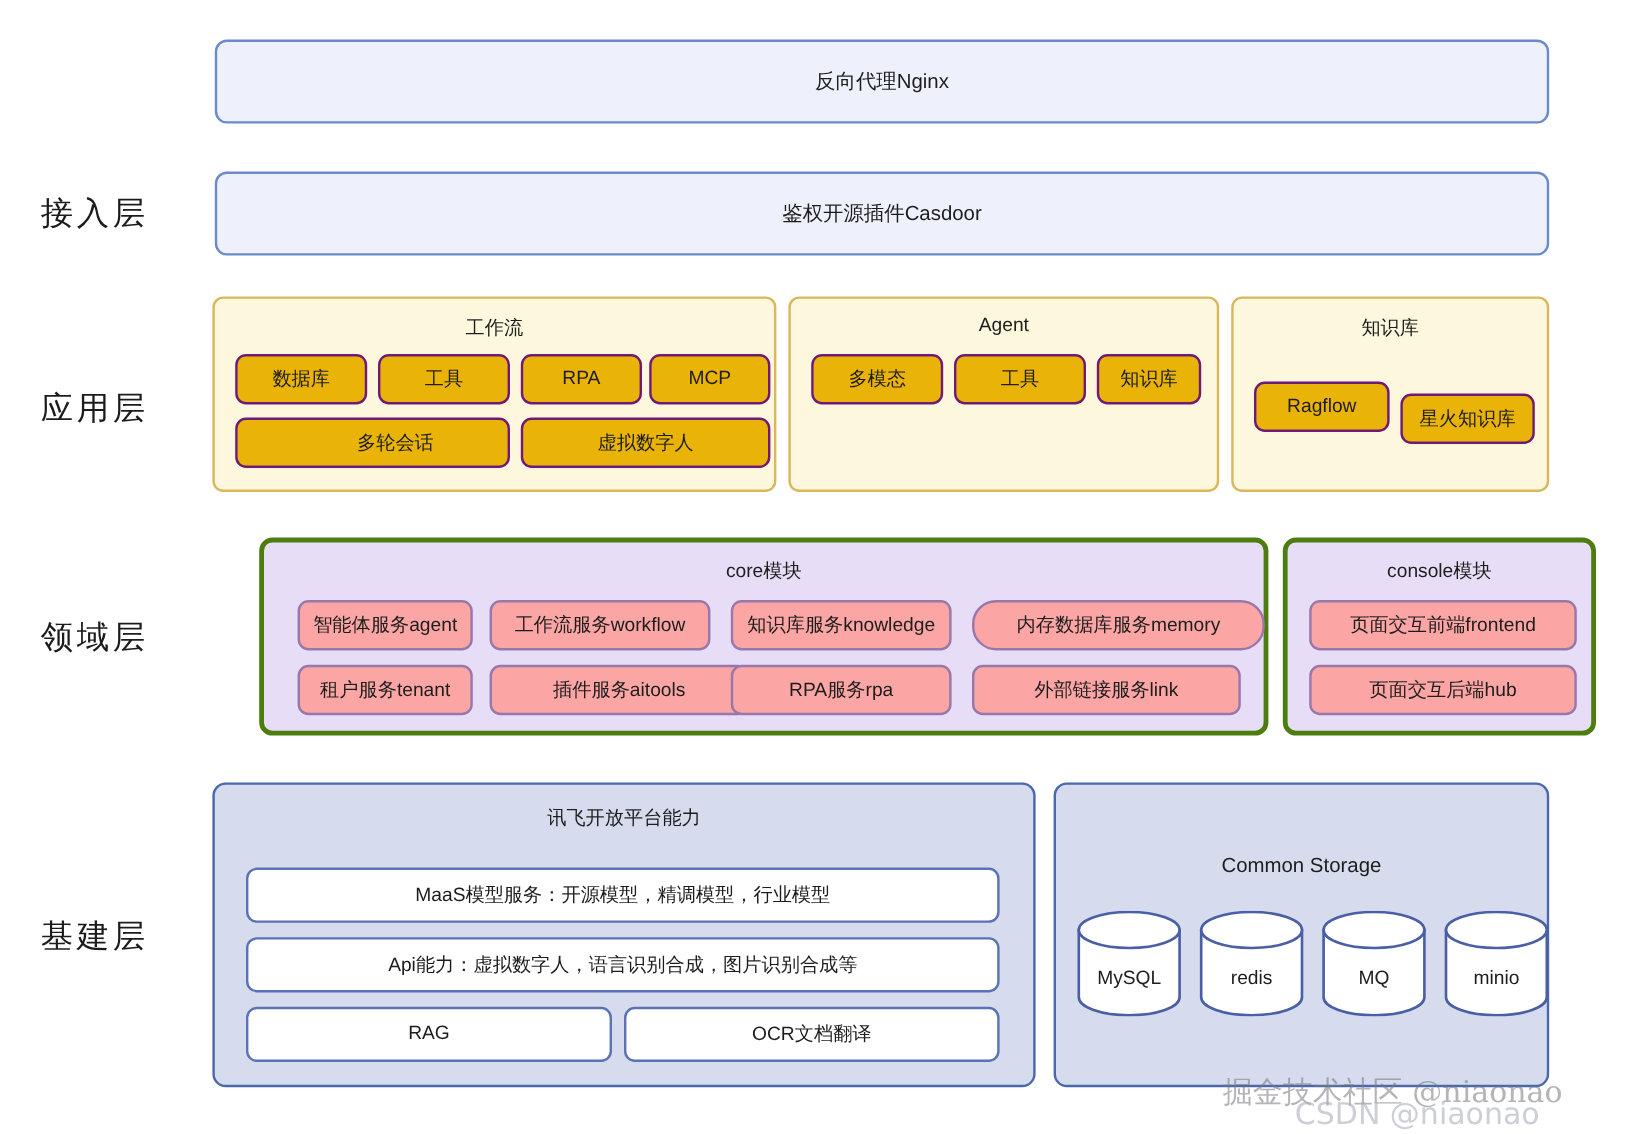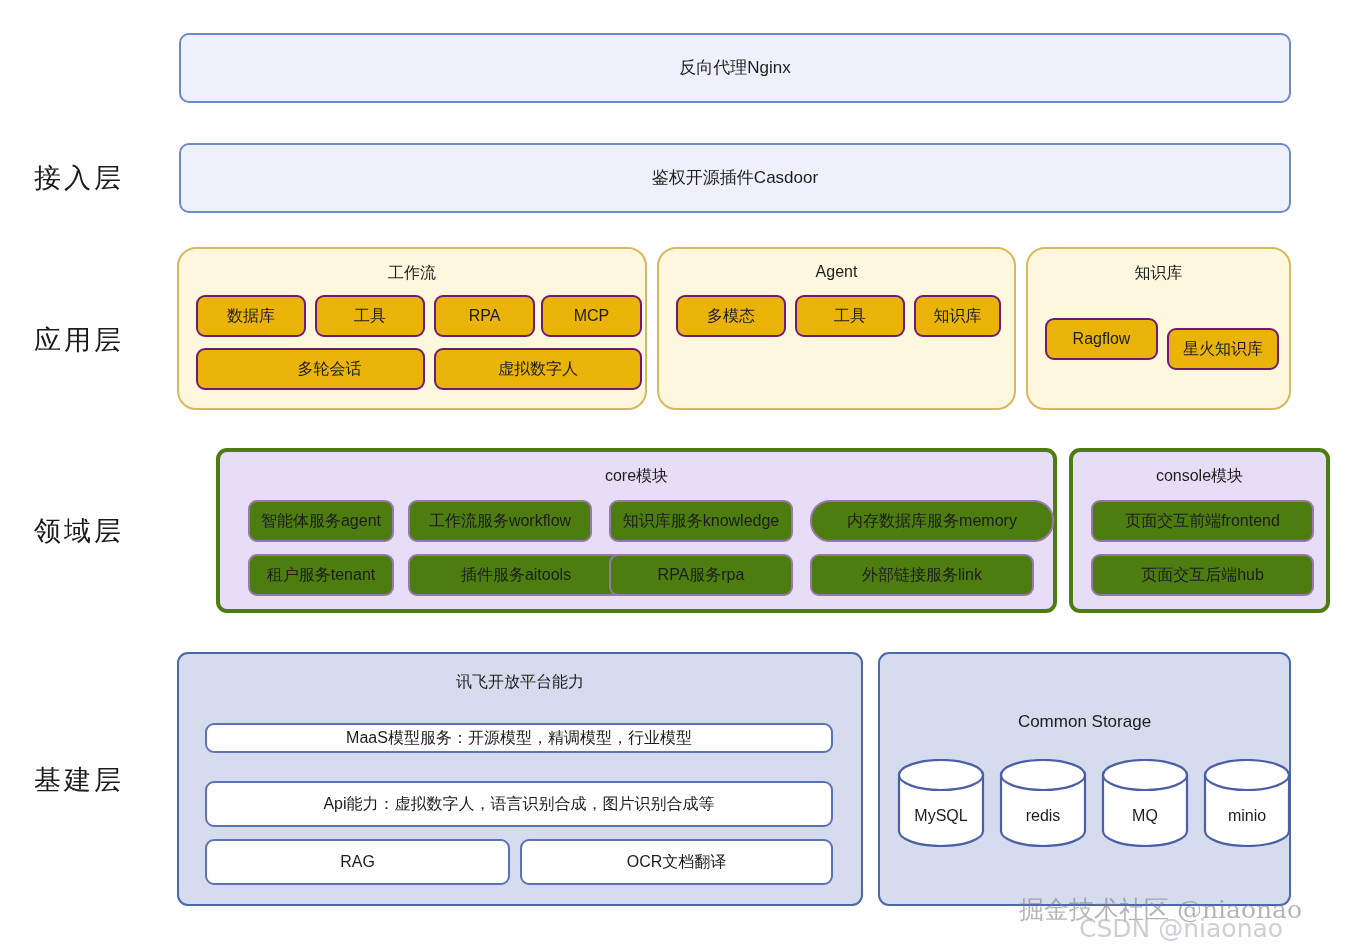--- a/index.html
+++ b/index.html
@@ -59,21 +59,21 @@
   }
   #nginx-box   { left: 179px; top: 33px;  width: 1112px; height: 70px; }
   #casdoor-box { left: 179px; top: 143px; width: 1112px; height: 70px; }
 
   
   .group-yellow {
     position: absolute;
     box-sizing: border-box;
     background: #fdf7dd;
     border: 2px solid #d9b85c;
-    border-radius: 19px;
+    border-radius: 9px;
   }
   .group-title {
     position: absolute;
     left: 0; right: 0;
     text-align: center;
     font-size: 16px;
     color: #1d1d1d;
   }
   .chip {
     position: absolute;
@@ -98,21 +98,21 @@
     position: absolute;
     box-sizing: border-box;
     background: #e7ddf6;
     border: 4px solid #4d7c0f;
     border-radius: 11px;
     margin-left: 39px;
   }
   .chip-purple {
     position: absolute;
     box-sizing: border-box;
-    background: #4d7c0f;
+    background: #fca5a5;
     border: 2px solid #9878ab;
     border-radius: 9px;
     display: flex;
     align-items: center;
     justify-content: center;
     font-size: 16px;
     color: #1d1d1d;
     text-align: right;
   }
   #grp-core    { left: 177px;  top: 448px; width: 841px; height: 165px; }
@@ -228,21 +228,21 @@
   </div>
 
   <div class="group-purple" id="grp-console">
     <div class="group-title" style="top:14px;">console模块</div>
     <div class="chip-purple" style="left:18px; top:48px;  width:223px; height:42px;">页面交互前端frontend</div>
     <div class="chip-purple" style="left:18px; top:102px; width:223px; height:42px;">页面交互后端hub</div>
   </div>
 
   <div class="group-infra" id="grp-iflytek">
     <div class="group-title" style="top:18px;">讯飞开放平台能力</div>
-    <div class="chip-infra" style="left:26px;  top:69px;  width:628px; height:30px;">MaaS模型服务：开源模型，精调模型，行业模型</div>
+    <div class="chip-infra" style="left:26px;  top:69px;  width:628px; height:46px;">MaaS模型服务：开源模型，精调模型，行业模型</div>
     <div class="chip-infra" style="left:26px;  top:127px; width:628px; height:46px;">Api能力：虚拟数字人，语言识别合成，图片识别合成等</div>
     <div class="chip-infra" style="left:26px;  top:185px; width:305px; height:46px;">RAG</div>
     <div class="chip-infra" style="left:341px; top:185px; width:313px; height:46px;">OCR文档翻译</div>
   </div>
 
   <div class="group-infra" id="grp-storage">
     <div class="group-title" style="top:58px;font-size:17px;">Common Storage</div>
 
     <div class="cyl" style="left:16px; top:105px;">
       <svg width="90" height="88" viewBox="0 0 90 88">

